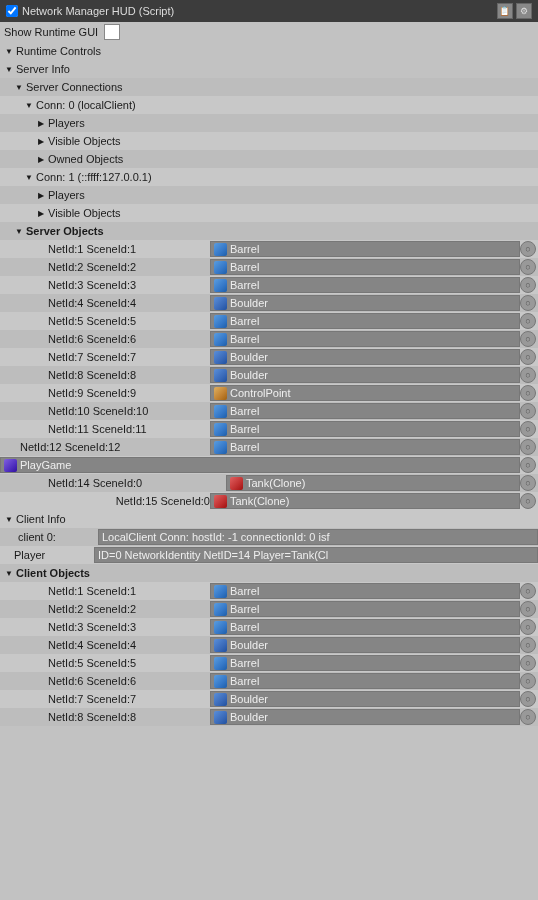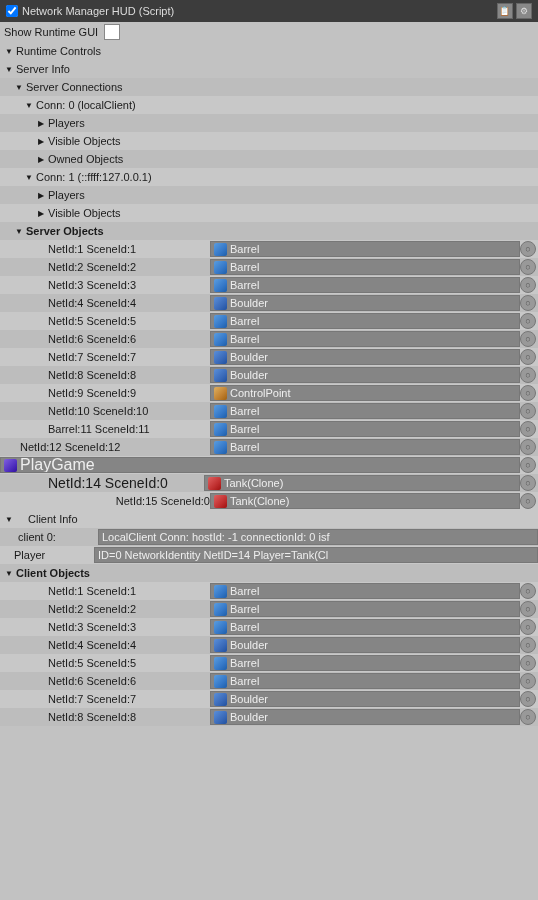--- a/index.html
+++ b/index.html
@@ -251,61 +251,61 @@
       </div>
       <div style="display: flex; align-items: center; min-height: 18px; padding: 1px 0px; background: rgb(189, 189, 189);">
         <span style="padding-left: 48px; width: 210px; flex-shrink: 0; font-size: 11px; white-space: nowrap;">NetId:10 SceneId:10</span>
         <div style="flex: 1 1 0%; height: 16px; background: rgb(133, 133, 133); border: 1px solid rgb(119, 119, 119); display: flex; align-items: center; padding: 0px 3px; gap: 3px; overflow: hidden;">
           <div style="width:13px;height:13px;border-radius:2px;flex-shrink:0;background:linear-gradient(135deg,#5a9de0 0%,#3578c8 60%,#1e5eaa 100%);"></div>
           <span style="font-size: 11px; color: rgb(238, 238, 238); white-space: nowrap;">Barrel</span>
         </div>
         <div style="width: 16px; height: 16px; border-radius: 50%; background: rgb(153, 153, 153); border: 1px solid rgb(119, 119, 119); display: flex; align-items: center; justify-content: center; cursor: pointer; flex-shrink: 0; color: rgb(85, 85, 85); font-size: 9px; margin-right: 2px;">○</div>
       </div>
       <div style="display: flex; align-items: center; min-height: 18px; padding: 1px 0px; background: rgb(200, 200, 200);">
-        <span style="padding-left: 48px; width: 210px; flex-shrink: 0; font-size: 11px; white-space: nowrap;">Barrel:11 SceneId:11</span>
+        <span style="padding-left: 48px; width: 210px; flex-shrink: 0; font-size: 11px; white-space: nowrap;">NetId:11 SceneId:11</span>
         <div style="flex: 1 1 0%; height: 16px; background: rgb(133, 133, 133); border: 1px solid rgb(119, 119, 119); display: flex; align-items: center; padding: 0px 3px; gap: 3px; overflow: hidden;">
           <div style="width:13px;height:13px;border-radius:2px;flex-shrink:0;background:linear-gradient(135deg,#5a9de0 0%,#3578c8 60%,#1e5eaa 100%);"></div>
           <span style="font-size: 11px; color: rgb(238, 238, 238); white-space: nowrap;">Barrel</span>
         </div>
         <div style="width: 16px; height: 16px; border-radius: 50%; background: rgb(153, 153, 153); border: 1px solid rgb(119, 119, 119); display: flex; align-items: center; justify-content: center; cursor: pointer; flex-shrink: 0; color: rgb(85, 85, 85); font-size: 9px; margin-right: 2px;">○</div>
       </div>
       <div style="display: flex; align-items: center; min-height: 18px; padding: 1px 0px; background: rgb(189, 189, 189);">
         <span style="padding-left: 20px; width: 210px; flex-shrink: 0; font-size: 11px; white-space: nowrap;">NetId:12 SceneId:12</span>
         <div style="flex: 1 1 0%; height: 16px; background: rgb(133, 133, 133); border: 1px solid rgb(119, 119, 119); display: flex; align-items: center; padding: 0px 3px; gap: 3px; overflow: hidden;">
           <div style="width:13px;height:13px;border-radius:2px;flex-shrink:0;background:linear-gradient(135deg,#5a9de0 0%,#3578c8 60%,#1e5eaa 100%);"></div>
           <span style="font-size: 11px; color: rgb(238, 238, 238); white-space: nowrap;">Barrel</span>
         </div>
         <div style="width: 16px; height: 16px; border-radius: 50%; background: rgb(153, 153, 153); border: 1px solid rgb(119, 119, 119); display: flex; align-items: center; justify-content: center; cursor: pointer; flex-shrink: 0; color: rgb(85, 85, 85); font-size: 9px; margin-right: 2px;">○</div>
       </div>
       <div style="display: flex; align-items: center; min-height: 18px; padding: 1px 0px; background: rgb(200, 200, 200);">
         <div style="flex: 1 1 0%; height: 16px; background: rgb(133, 133, 133); border: 1px solid rgb(119, 119, 119); display: flex; align-items: center; padding: 0px 3px; gap: 3px; overflow: hidden;">
           <div style="width:13px;height:13px;border-radius:2px;flex-shrink:0;background:linear-gradient(135deg,#8060e0 0%,#5030c0 60%,#3010a0 100%);"></div>
-          <span style="font-size: 16px; color: rgb(238, 238, 238); white-space: nowrap;">PlayGame</span>
-        </div>
-        <div style="width: 16px; height: 16px; border-radius: 50%; background: rgb(153, 153, 153); border: 1px solid rgb(119, 119, 119); display: flex; align-items: center; justify-content: center; cursor: pointer; flex-shrink: 0; color: rgb(85, 85, 85); font-size: 9px; margin-right: 2px;">○</div>
-      </div>
-      <div style="display: flex; align-items: center; min-height: 18px; padding: 1px 0px; background: rgb(189, 189, 189);">
-        <span style="padding-left: 48px; width: 204px; flex-shrink: 0; font-size: 14px; white-space: nowrap;">NetId:14 SceneId:0</span>
+          <span style="font-size: 11px; color: rgb(238, 238, 238); white-space: nowrap;">PlayGame</span>
+        </div>
+        <div style="width: 16px; height: 16px; border-radius: 50%; background: rgb(153, 153, 153); border: 1px solid rgb(119, 119, 119); display: flex; align-items: center; justify-content: center; cursor: pointer; flex-shrink: 0; color: rgb(85, 85, 85); font-size: 9px; margin-right: 2px;">○</div>
+      </div>
+      <div style="display: flex; align-items: center; min-height: 18px; padding: 1px 0px; background: rgb(189, 189, 189);">
+        <span style="padding-left: 48px; width: 226px; flex-shrink: 0; font-size: 11px; white-space: nowrap;">NetId:14 SceneId:0</span>
         <div style="flex: 1 1 0%; height: 16px; background: rgb(133, 133, 133); border: 1px solid rgb(119, 119, 119); display: flex; align-items: center; padding: 0px 3px; gap: 3px; overflow: hidden;">
           <div style="width:13px;height:13px;border-radius:2px;flex-shrink:0;background:linear-gradient(135deg,#e06060 0%,#c03030 60%,#a01010 100%);"></div>
           <span style="font-size: 11px; color: rgb(238, 238, 238); white-space: nowrap;">Tank(Clone)</span>
         </div>
         <div style="width: 16px; height: 16px; border-radius: 50%; background: rgb(153, 153, 153); border: 1px solid rgb(119, 119, 119); display: flex; align-items: center; justify-content: center; cursor: pointer; flex-shrink: 0; color: rgb(85, 85, 85); font-size: 9px; margin-right: 2px;">○</div>
       </div>
       <div style="display: flex; align-items: center; min-height: 18px; padding: 1px 0px; background: rgb(200, 200, 200); text-align: right;">
         <span style="padding-left: 48px; width: 210px; flex-shrink: 0; font-size: 11px; white-space: nowrap;">NetId:15 SceneId:0</span>
         <div style="flex: 1 1 0%; height: 16px; background: rgb(133, 133, 133); border: 1px solid rgb(119, 119, 119); display: flex; align-items: center; padding: 0px 3px; gap: 3px; overflow: hidden;">
           <div style="width:13px;height:13px;border-radius:2px;flex-shrink:0;background:linear-gradient(135deg,#e06060 0%,#c03030 60%,#a01010 100%);"></div>
           <span style="font-size: 11px; color: rgb(238, 238, 238); white-space: nowrap;">Tank(Clone)</span>
         </div>
         <div style="width: 16px; height: 16px; border-radius: 50%; background: rgb(153, 153, 153); border: 1px solid rgb(119, 119, 119); display: flex; align-items: center; justify-content: center; cursor: pointer; flex-shrink: 0; color: rgb(85, 85, 85); font-size: 9px; margin-right: 2px;">○</div>
       </div>
     </div>
 
-  <div class="row indent-0" style="background:#c8c8c8; padding-left:4px;gap:12px;">
+  <div class="row indent-0" style="background:#c8c8c8; padding-left:4px;">
     <span class="toggle-arrow arrow-down"></span>
     <span style="margin-left:2px;">Client Info</span>
   </div>
 
   <div class="row" style="background:#bdbdbd; display:flex; align-items:center; padding-left:18px; min-height:18px;">
     <span style="width:80px; flex-shrink:0;">client 0:</span>
     <div class="client-value-box">
       <span class="client-value-text">LocalClient Conn: hostId: -1 connectionId: 0 isf</span>
     </div>
   </div>

